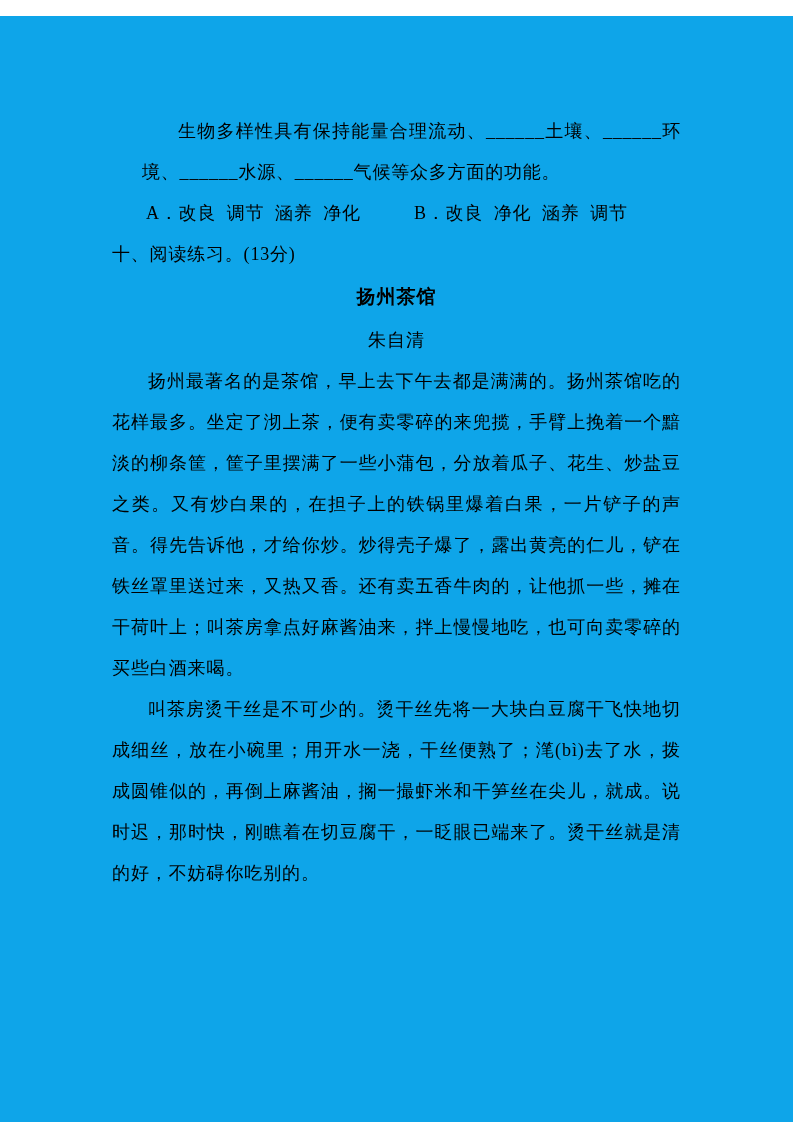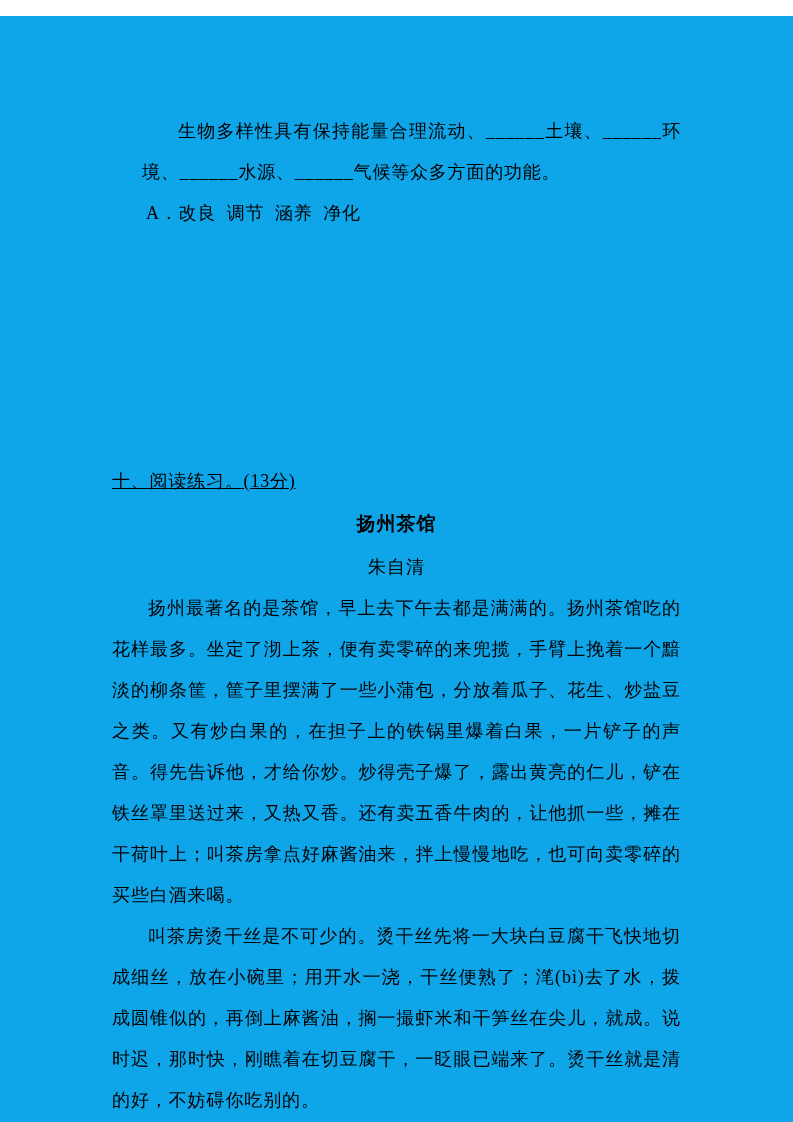--- a/index.html
+++ b/index.html
@@ -25,32 +25,30 @@
   .stem {
     margin-left: 30px;
     text-indent: 2em;
     text-align: justify;
     letter-spacing: 0.8px;
   }
   .options-row {
     margin-left: 34px;
     display: flex;
     letter-spacing: 0.8px;
-    flex-direction: column;
   }
   .options-row .option {
     white-space: pre-wrap;
   }
   .options-row .option.first-col {
     width: 268px;
     flex: 0 0 268px;
   }
   .section-heading {
     letter-spacing: 0.8px;
-    text-decoration: underline;
   }
   .passage-title {
     margin: 0;
     text-align: center;
     font-weight: bold;
     font-size: 19px;
     line-height: 44px;
     letter-spacing: 1px;
   }
   .passage-author {
@@ -67,20 +65,21 @@
 </style>
 </head>
 <body>
 
 <div class="page">
 
   <p class="stem">生物多样性具有保持能量合理流动、______土壤、______环境、______水源、______气候等众多方面的功能。</p>
 
   <div class="options-row">
     <span class="option first-col">A．改良  调节  涵养  净化</span>
+    <span class="option">B．改良  净化  涵养  调节</span>
   </div>
 
 
   <p class="section-heading">十、阅读练习。(13分)</p>
 
   <h2 class="passage-title">扬州茶馆</h2>
 
   <p class="passage-author">朱自清</p>
 
   <p class="para">扬州最著名的是茶馆，早上去下午去都是满满的。扬州茶馆吃的花样最多。坐定了沏上茶，便有卖零碎的来兜揽，手臂上挽着一个黯淡的柳条筐，筐子里摆满了一些小蒲包，分放着瓜子、花生、炒盐豆之类。又有炒白果的，在担子上的铁锅里爆着白果，一片铲子的声音。得先告诉他，才给你炒。炒得壳子爆了，露出黄亮的仁儿，铲在铁丝罩里送过来，又热又香。还有卖五香牛肉的，让他抓一些，摊在干荷叶上；叫茶房拿点好麻酱油来，拌上慢慢地吃，也可向卖零碎的买些白酒来喝。</p>

